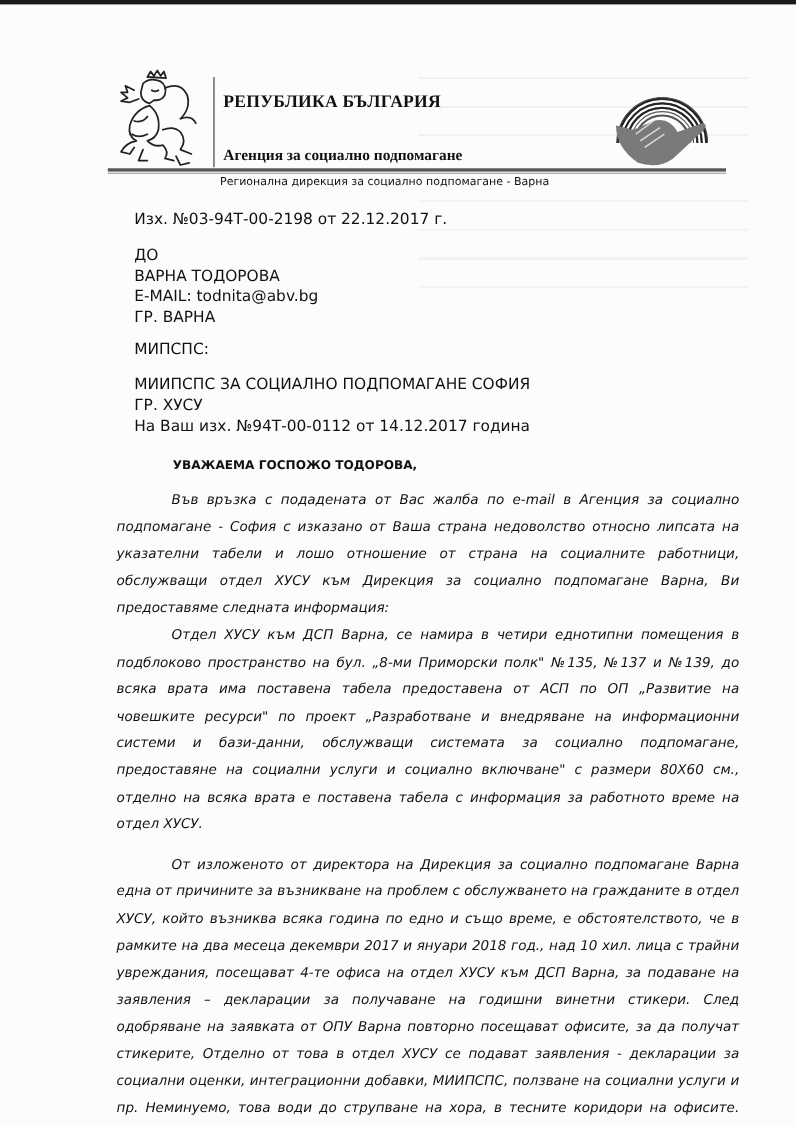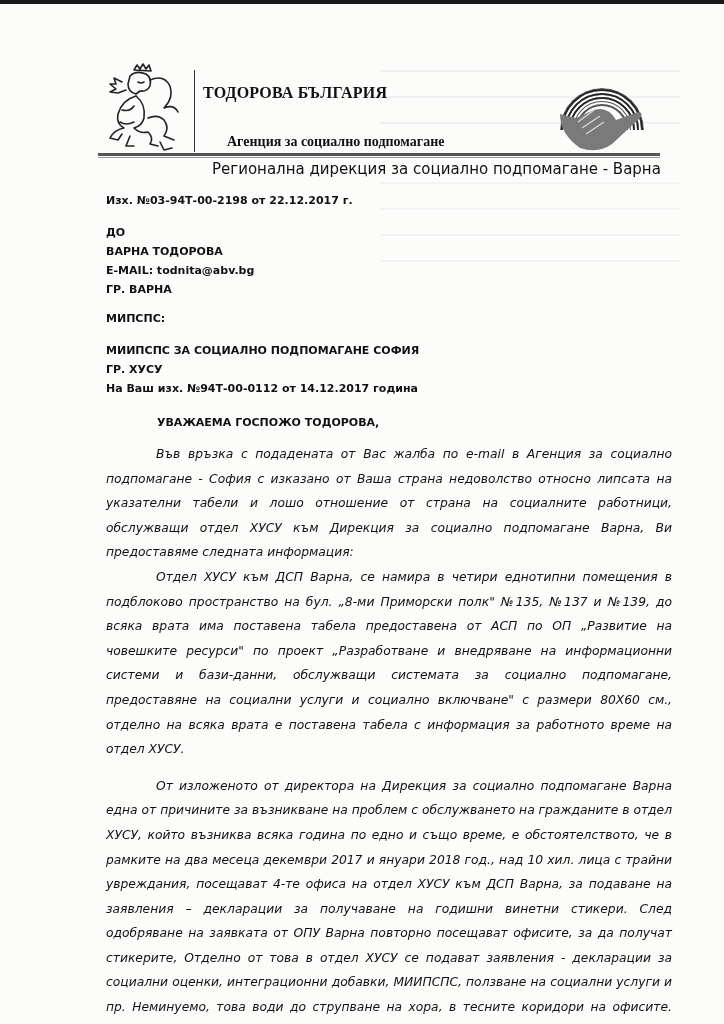--- a/index.html
+++ b/index.html
@@ -8,27 +8,27 @@
     background: #fcfcfb;
     font-family: "DejaVu Sans", sans-serif;
     color: #111;
   }
   .top-edge { position: absolute; left: 0; top: 0; width: 724px; height: 4px; background: #1a1a1a; }
   .bleed { position: absolute; color: #c9c9c9; font-size: 11px; line-height: 26px; opacity: 0.55; white-space: nowrap; }
 
   .crest { position: absolute; left: 100px; top: 62px; width: 92px; height: 92px; }
   .vrule { position: absolute; left: 194px; top: 70px; width: 1px; height: 82px; background: #333; }
   .republic { position: absolute; left: 203px; top: 84px; font-family: "Liberation Serif", serif; font-weight: bold; font-size: 16px; letter-spacing: 0.2px; }
-  .agency { position: absolute; left: 203px; top: 134px; font-family: "Liberation Serif", serif; font-weight: bold; font-size: 14px; margin-left: 24px; }
+  .agency { position: absolute; left: 203px; top: 134px; font-family: "Liberation Serif", serif; font-weight: bold; font-size: 14px; }
   .hrule { position: absolute; left: 98px; top: 153px; width: 562px; height: 3px; background: #555; }
   .hrule2 { position: absolute; left: 98px; top: 157px; width: 562px; height: 1px; background: #999; }
   .logo { position: absolute; left: 556px; top: 62px; width: 92px; height: 92px; }
-  .regional { position: absolute; left: 212px; top: 160px; font-size: 15px; }
+  .regional { position: absolute; left: 200px; top: 160px; font-size: 10px; }
 
-  .hdr { position: absolute; left: 106px; font-weight: bold; font-size: 11px; line-height: 19px; white-space: nowrap; }
+  .hdr { position: absolute; left: 122px; font-weight: normal; font-size: 14px; line-height: 19px; white-space: nowrap; }
   .greeting { position: absolute; left: 157px; top: 416px; font-weight: bold; font-size: 11px; }
 
   .body-text { position: absolute; left: 106px; width: 566px; font-size: 12.3px; line-height: 24.6px; text-align: justify; text-align-last: left; }
   .body-text p { margin: 0; text-indent: 50px; font-style: italic; }
 </style>
 </head>
 <body>
 
 <div class="top-edge"></div>
 
@@ -45,21 +45,21 @@
     <path d="M36 34 q-14 4 -18 18 q-2 10 6 14 q-10 2 -14 10 l8 2 l4 -6"></path>
     <path d="M36 34 q10 8 8 22 q-2 8 -10 10 q6 6 14 4 q6 6 2 12 l8 2"></path>
     <path d="M48 56 q10 -4 16 2 q6 8 0 16 l10 4"></path>
     <path d="M22 48 q8 2 12 -4"></path>
     <path d="M20 60 q6 4 14 0"></path>
     <path d="M30 74 l-4 10 l8 0"></path>
     <path d="M60 80 l4 8 l8 -2"></path>
   </g>
 </svg>
 <div class="vrule"></div>
-<div class="republic">ТОДОРОВА БЪЛГАРИЯ</div>
+<div class="republic">РЕПУБЛИКА БЪЛГАРИЯ</div>
 <div class="agency">Агенция за социално подпомагане</div>
 
 <svg class="logo" viewBox="0 0 92 92">
   <defs>
     <clipPath id="arc-clip">
         <path d="M4 68 A42 42 0 0 1 88 68 L88 92 L4 92 Z"></path>
       </clipPath>
   </defs>
   <g clip-path="url(#arc-clip)">
     <path d="M4 68 A42 42 0 0 1 88 68 L70 68 A24 24 0 0 0 22 68 Z" fill="#555"></path>

